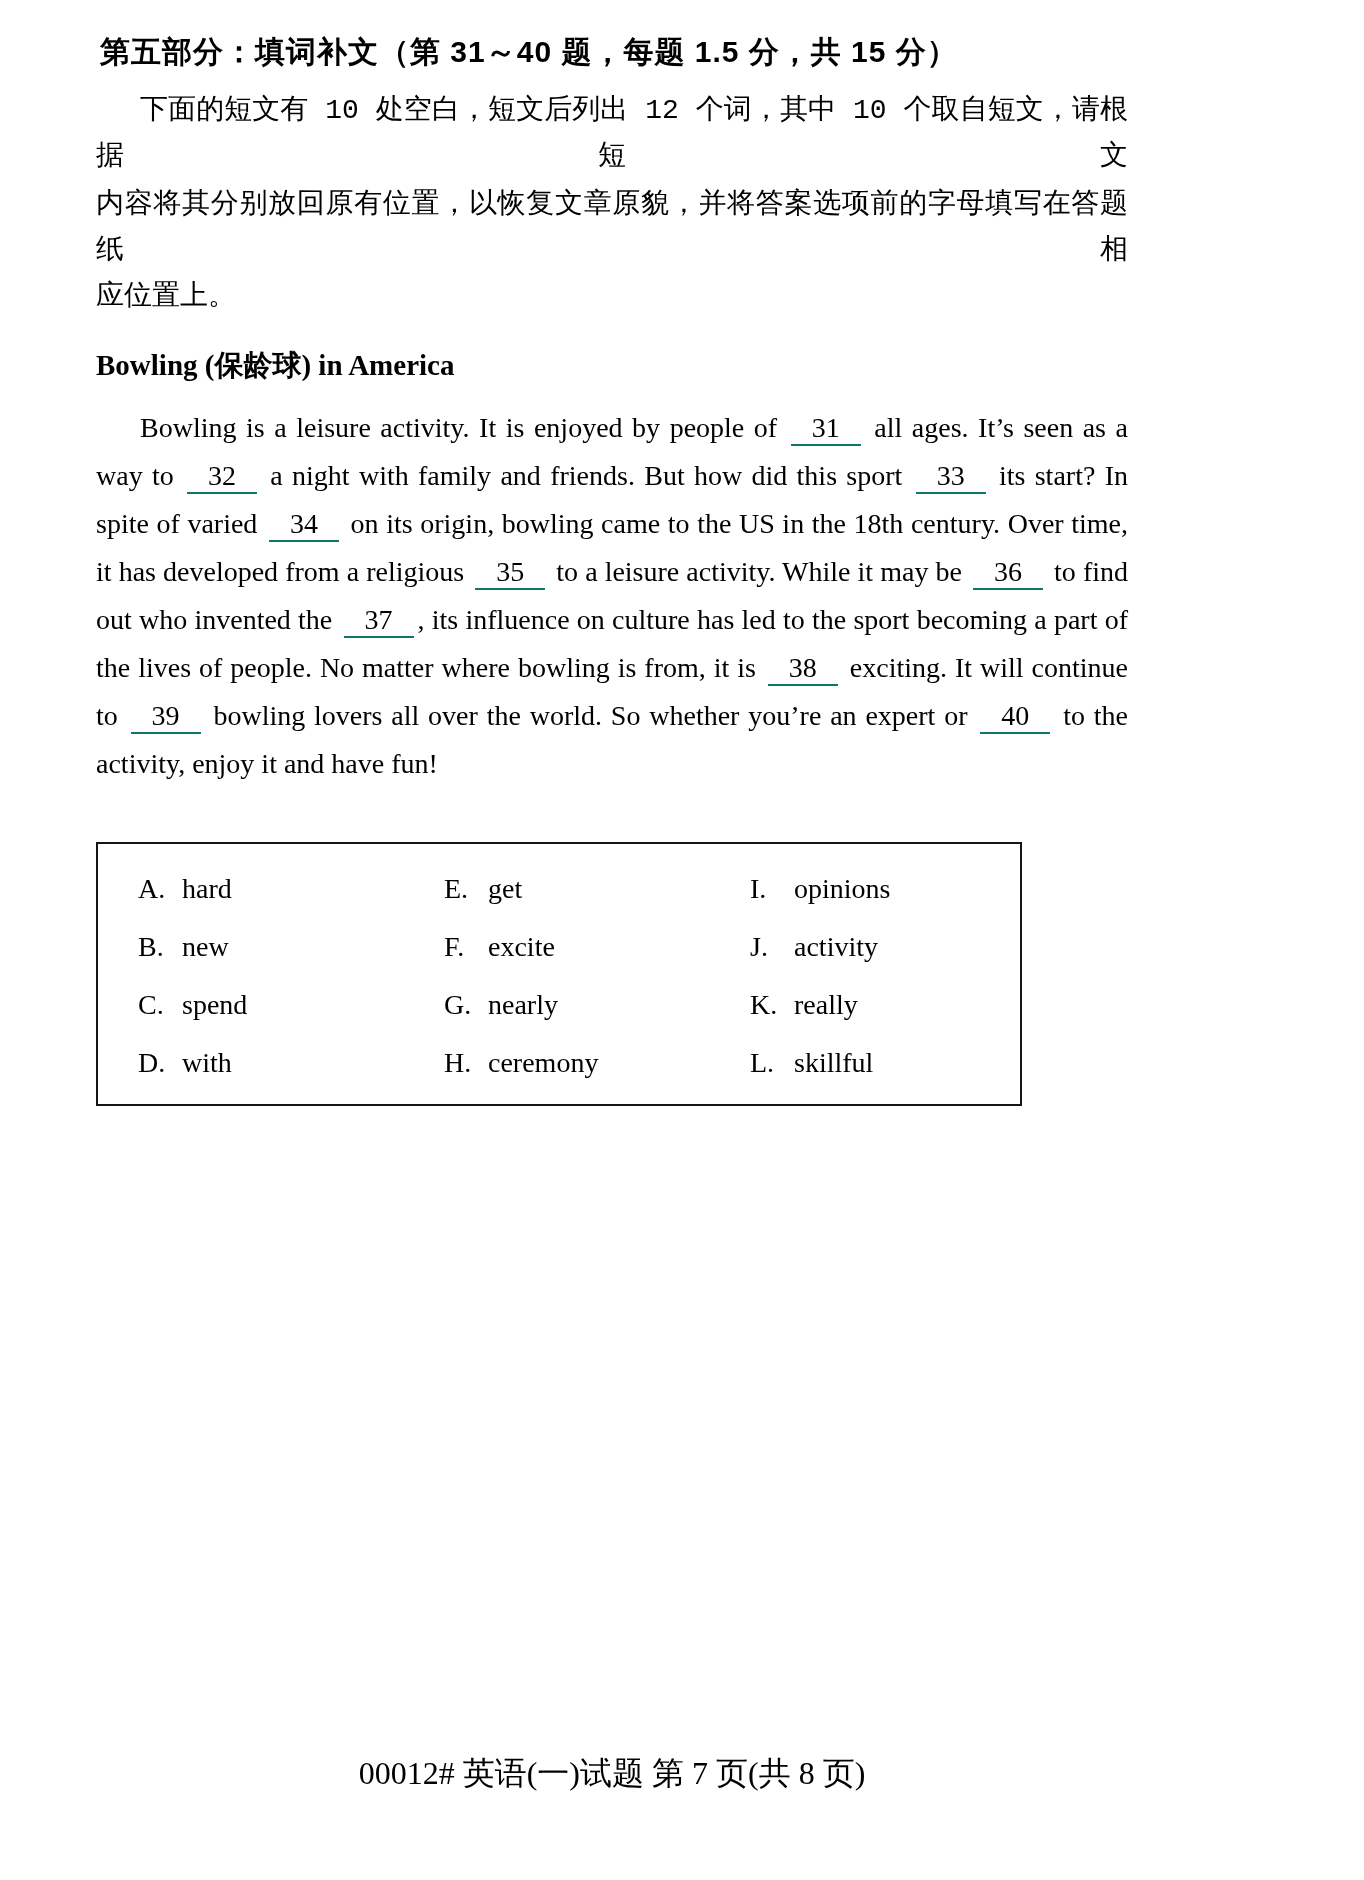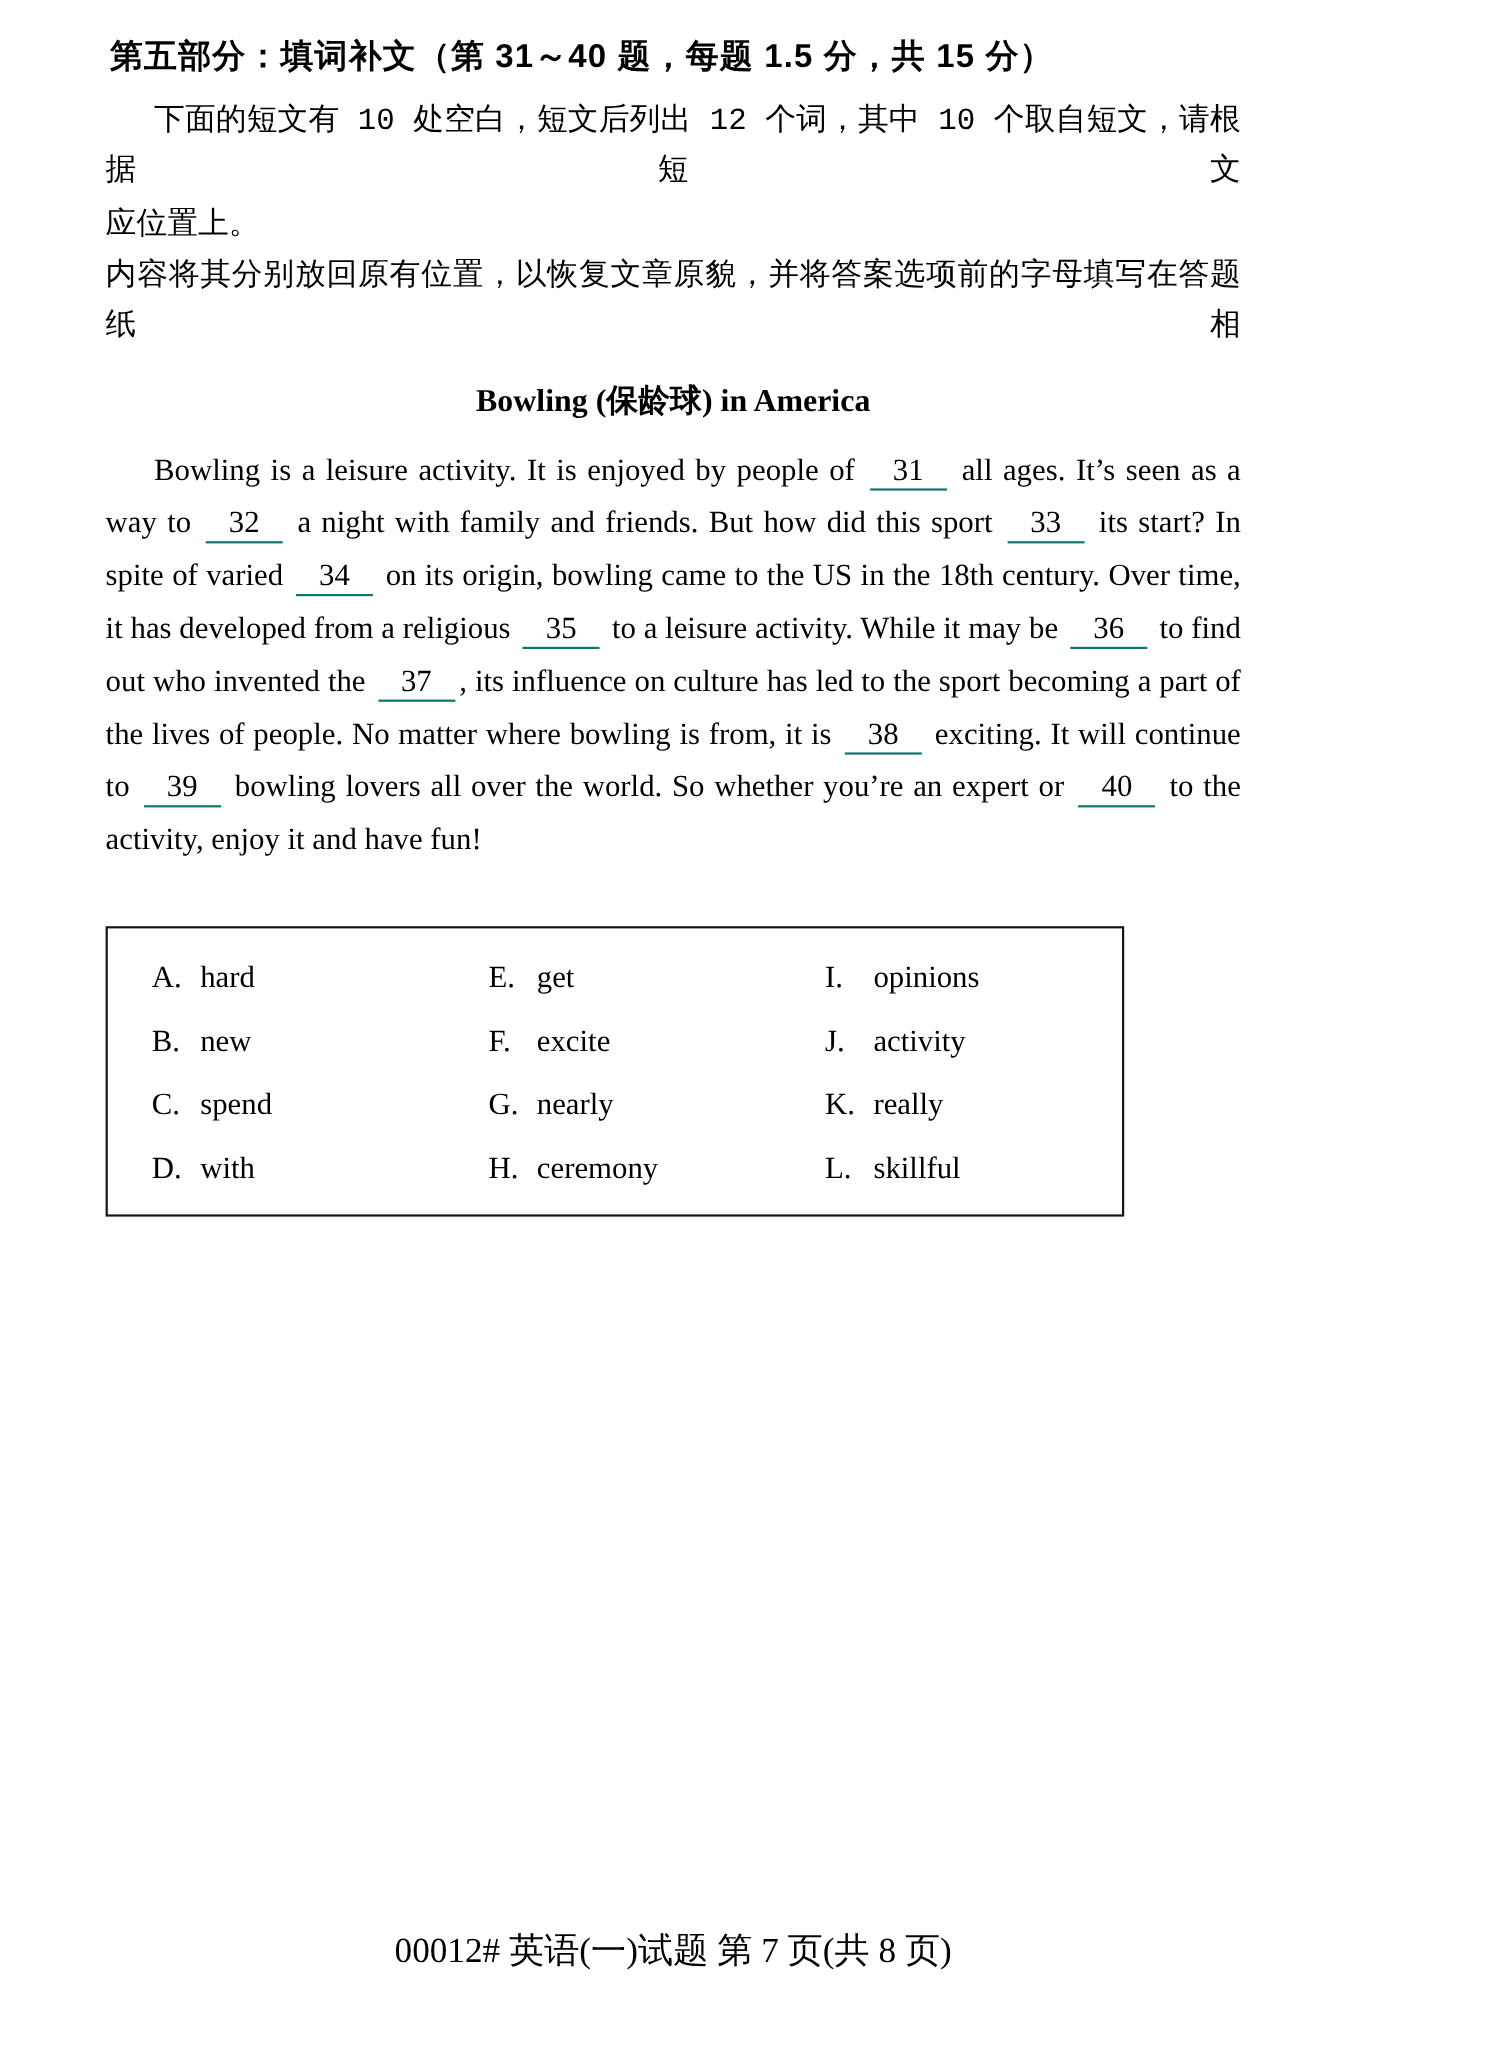--- a/index.html
+++ b/index.html
@@ -28,21 +28,20 @@
     font-size: 28px;
   }
   .ins-line { line-height: 46px; }
   .ins-line.fill { text-align: justify; text-align-last: justify; }
   .ins-line.indent { text-indent: 44px; font-family: Liberation Mono, monospace; }
   .passage-title {
     font-family: "Liberation Serif", serif;
     font-weight: 700;
     font-size: 29px;
     line-height: 38px;
-    text-align: center;
     margin: 28px 0 0 0;
   }
   .passage {
     font-family: "Liberation Serif", serif;
     font-size: 28px;
     line-height: 48px;
     text-align: justify;
     text-indent: 44px;
     margin: 20px 0 0 0;
   }
@@ -83,22 +82,22 @@
 </style>
 </head>
 <body>
 
 <div class="content">
 
   <h1 class="part-heading">第五部分：填词补文（第 31～40 题，每题 1.5 分，共 15 分）</h1>
 
   <div class="instructions" id="instructions">
       <div class="ins-line indent fill">下面的短文有 10 处空白，短文后列出 12 个词，其中 10 个取自短文，请根据短文</div>
+      <div class="ins-line fill">内容将其分别放回原有位置，以恢复文章原貌，并将答案选项前的字母填写在答题纸相</div>
       <div class="ins-line">应位置上。</div>
-      <div class="ins-line fill">内容将其分别放回原有位置，以恢复文章原貌，并将答案选项前的字母填写在答题纸相</div>
     </div>
 
   <h2 class="passage-title">Bowling (保龄球) in America</h2>
 
   <p class="passage" id="passage"><span>Bowling is a leisure activity. It is enjoyed by people of </span><span class="blank">31</span><span> all ages. It’s seen as a way to </span><span class="blank">32</span><span> a night with family and friends. But how did this sport </span><span class="blank">33</span><span> its start? In spite of varied </span><span class="blank">34</span><span> on its origin, bowling came to the US in the 18th century. Over time, it has developed from a religious </span><span class="blank">35</span><span> to a leisure activity. While it may be </span><span class="blank">36</span><span> to find out who invented the </span><span class="blank">37</span><span>, its influence on culture has led to the sport becoming a part of the lives of people. No matter where bowling is from, it is </span><span class="blank">38</span><span> exciting. It will continue to </span><span class="blank">39</span><span> bowling lovers all over the world. So whether you’re an expert or </span><span class="blank">40</span><span> to the activity, enjoy it and have fun!</span></p>
 
   <div class="word-box" id="word-box">
       <div class="word-item">
         <span class="word-letter">A.</span>
         <span class="word-text">hard</span>

